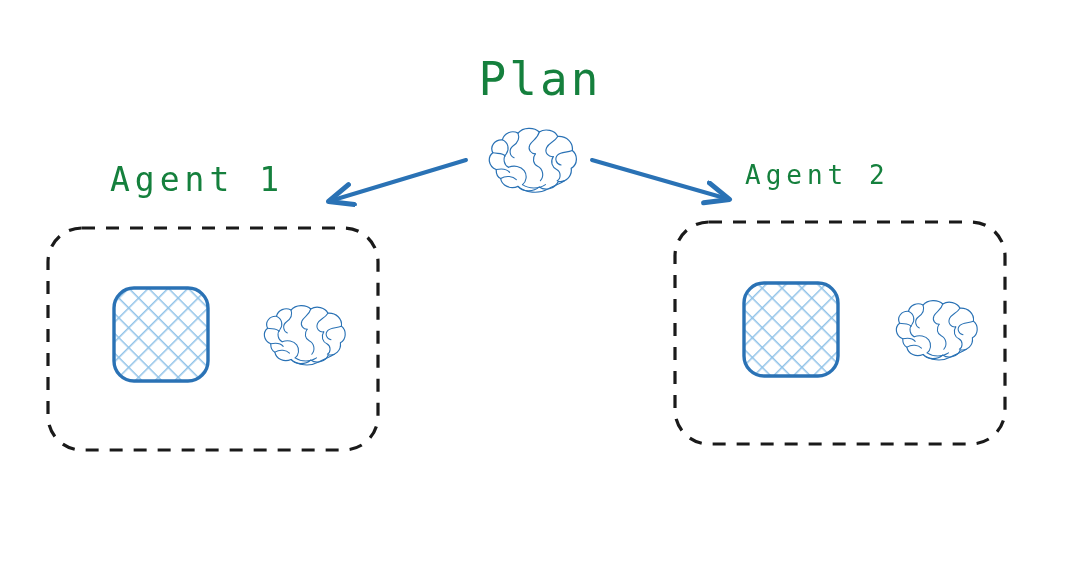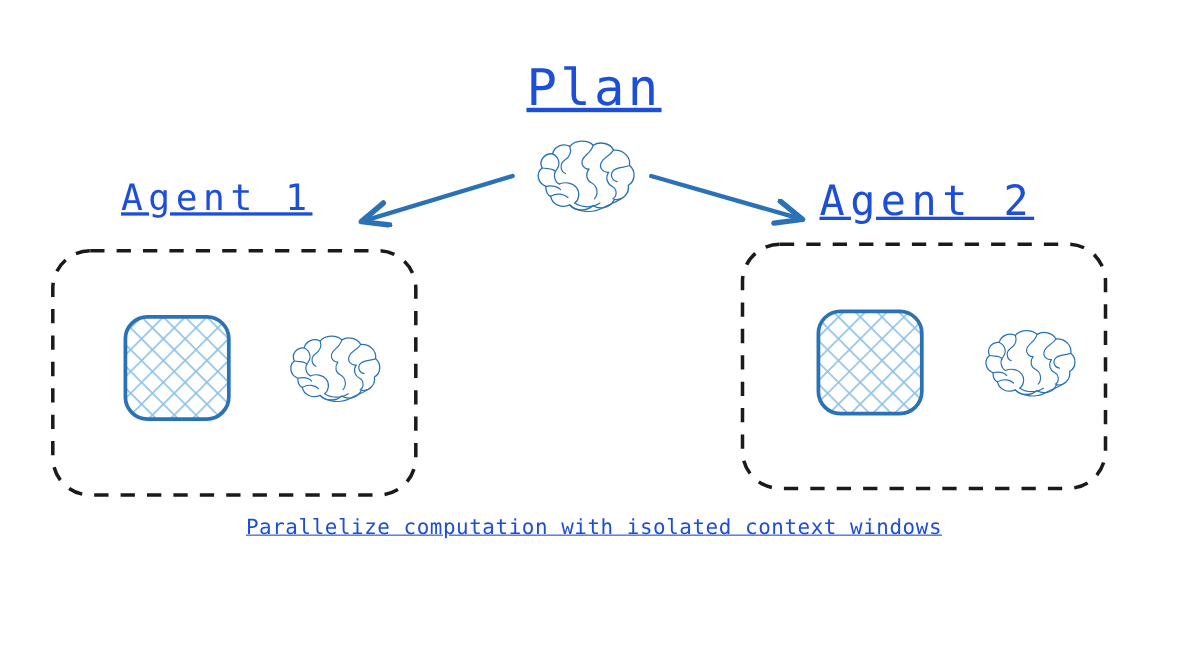--- a/index.html
+++ b/index.html
@@ -16,44 +16,43 @@
   }
   #stage {
     position: absolute;
     left: 0;
     top: 0;
     width: 1080px;
     height: 587px;
   }
   .label {
     position: absolute;
-    color: #1d4ed8;
+    color: #15803d;
     font-family: "DejaVu Sans Mono", monospace;
     white-space: pre;
     user-select: none;
-    text-decoration: underline;
   }
   #plan-title {
     left: 0;
     top: 52px;
     width: 1080px;
     text-align: center;
     font-size: 46px;
     letter-spacing: 3px;
   }
   #agent1-label {
     left: 110px;
     top: 160px;
     font-size: 33px;
     letter-spacing: 5px;
   }
   #agent2-label {
     left: 745px;
     top: 160px;
-    font-size: 38px;
+    font-size: 26px;
     letter-spacing: 5px;
   }
   #caption {
     left: 0;
     top: 468px;
     width: 1080px;
     text-align: center;
     font-size: 19px;
     letter-spacing: 0.5px;
   }
@@ -128,15 +127,14 @@
       <use href="#brain-glyph"></use>
     </g>
   </svg>
 
   <div class="label" id="plan-title">Plan</div>
 
   <div class="label" id="agent1-label">Agent 1</div>
 
   <div class="label" id="agent2-label">Agent 2</div>
 
-  <div class="label" id="caption">Parallelize computation with isolated context windows</div>
 
 </div>
 
 </body></html>

